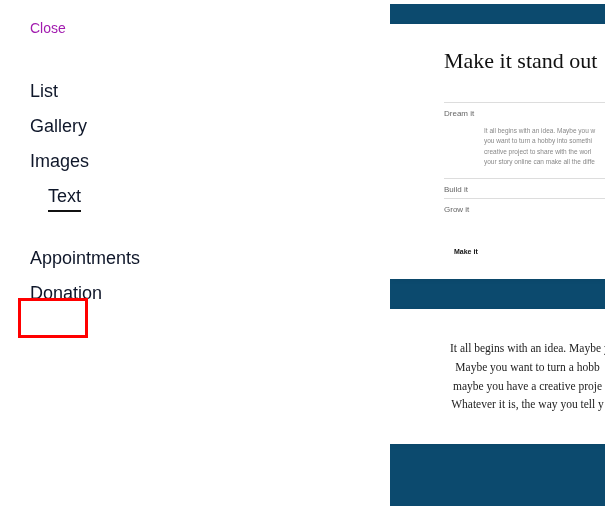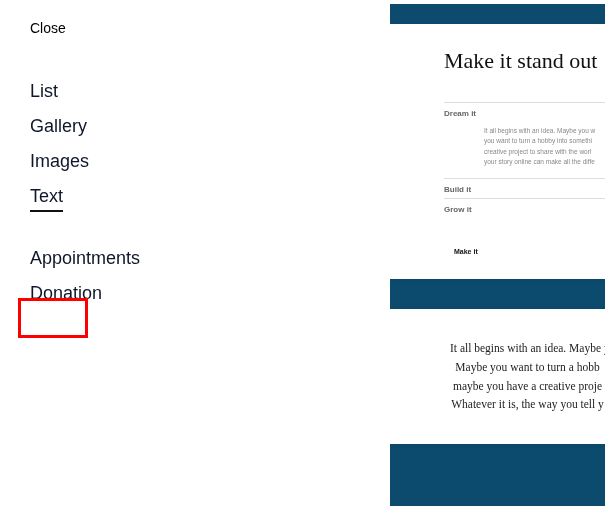--- a/index.html
+++ b/index.html
@@ -14,21 +14,21 @@
     .left-panel {
       position: absolute;
       left: 0;
       top: 0;
       width: 390px;
       height: 100%;
       padding: 18px 30px;
     }
     .close-btn {
       font-size: 14px;
-      color: #000000;
+      color: #a21caf;
       background: none;
       border: none;
       cursor: pointer;
       margin-bottom: 36px;
       padding: 2px 0;
     }
     .panel-title {
       font-size: 26px;
       font-weight: 700;
       color: #111;
@@ -48,20 +48,21 @@
       clear: both;
     }
     .category-list > li { display: block; }
     .category-item.selected {
       font-weight: 500;
     }
     .category-item.selected .underline-span {
       border-bottom: 2px solid #111;
       padding-bottom: 3px;
       display: inline-block;
+      margin-left: 18px;
     }
     .highlight-box {
       position: absolute;
       left: 18px;
       top: 298px;
       width: 70px;
       height: 40px;
       border: 3px solid #ff0000;
       pointer-events: none;
     }
@@ -96,21 +97,20 @@
       color: #111;
       margin-bottom: 28px;
       white-space: nowrap;
     }
     .accordion-row {
       border-top: 1px solid #ddd;
       padding: 6px 0 4px 0;
       font-size: 8px;
       color: #666;
       white-space: nowrap;
-      font-weight: bold;
     }
     .accordion-body {
       font-size: 6.5px;
       color: #888;
       line-height: 1.6;
       padding: 4px 0 10px 40px;
       white-space: nowrap;
     }
     .make-it-btn {
       font-size: 7px;

